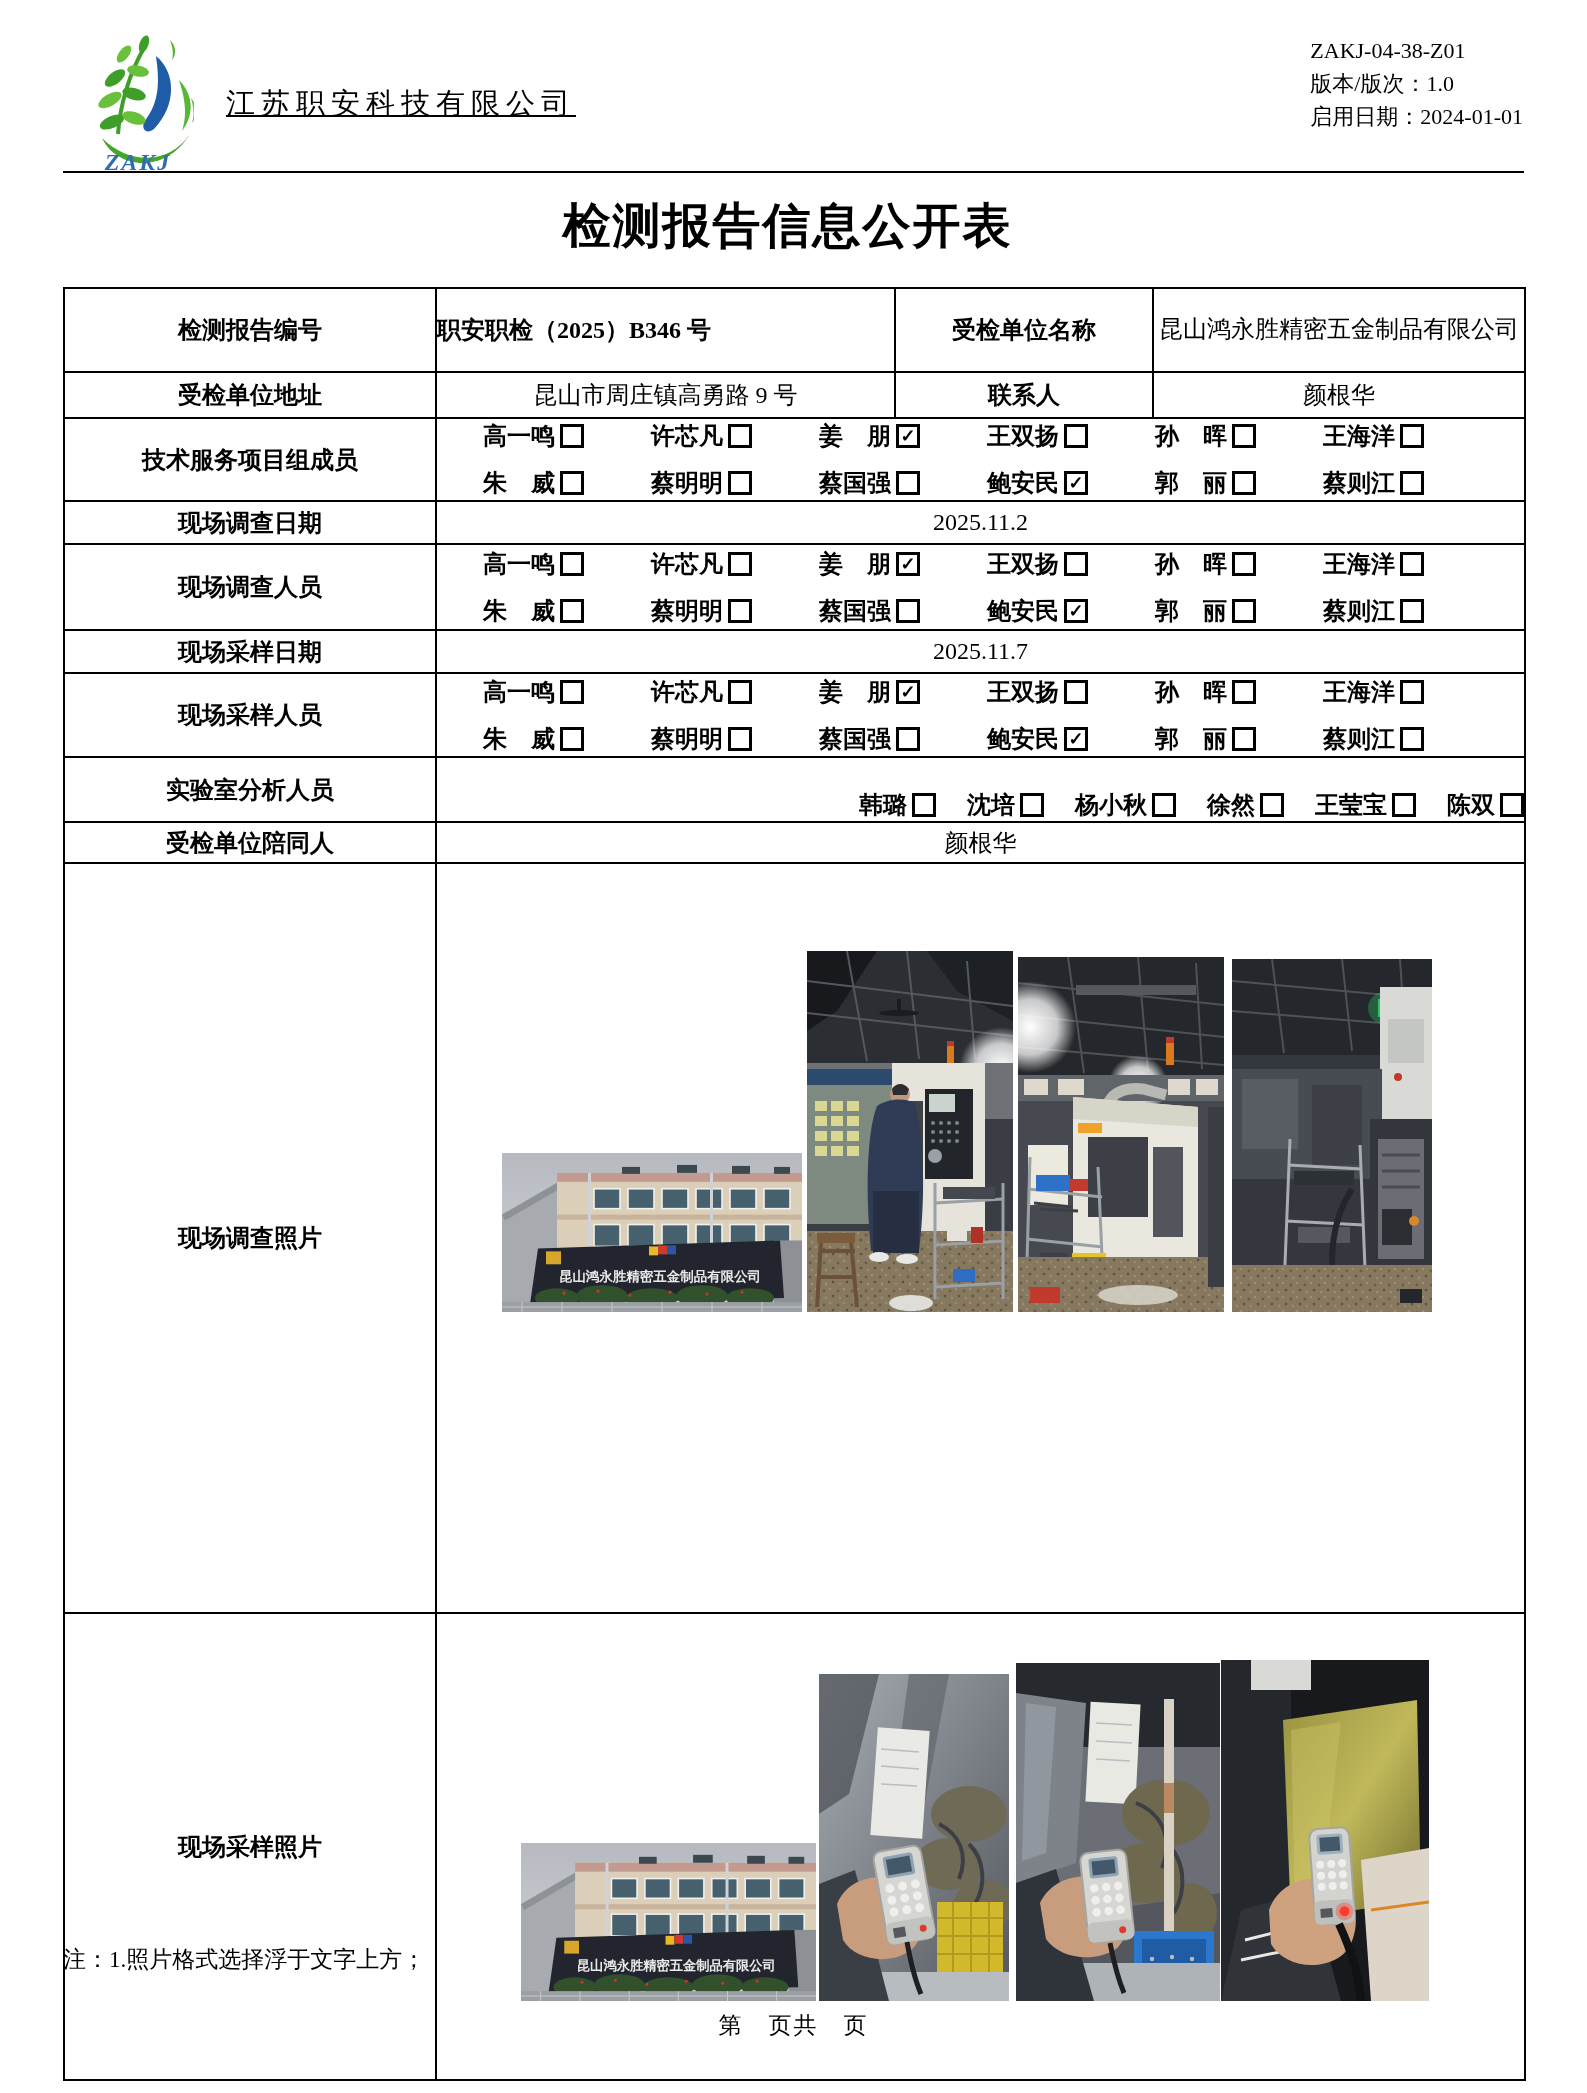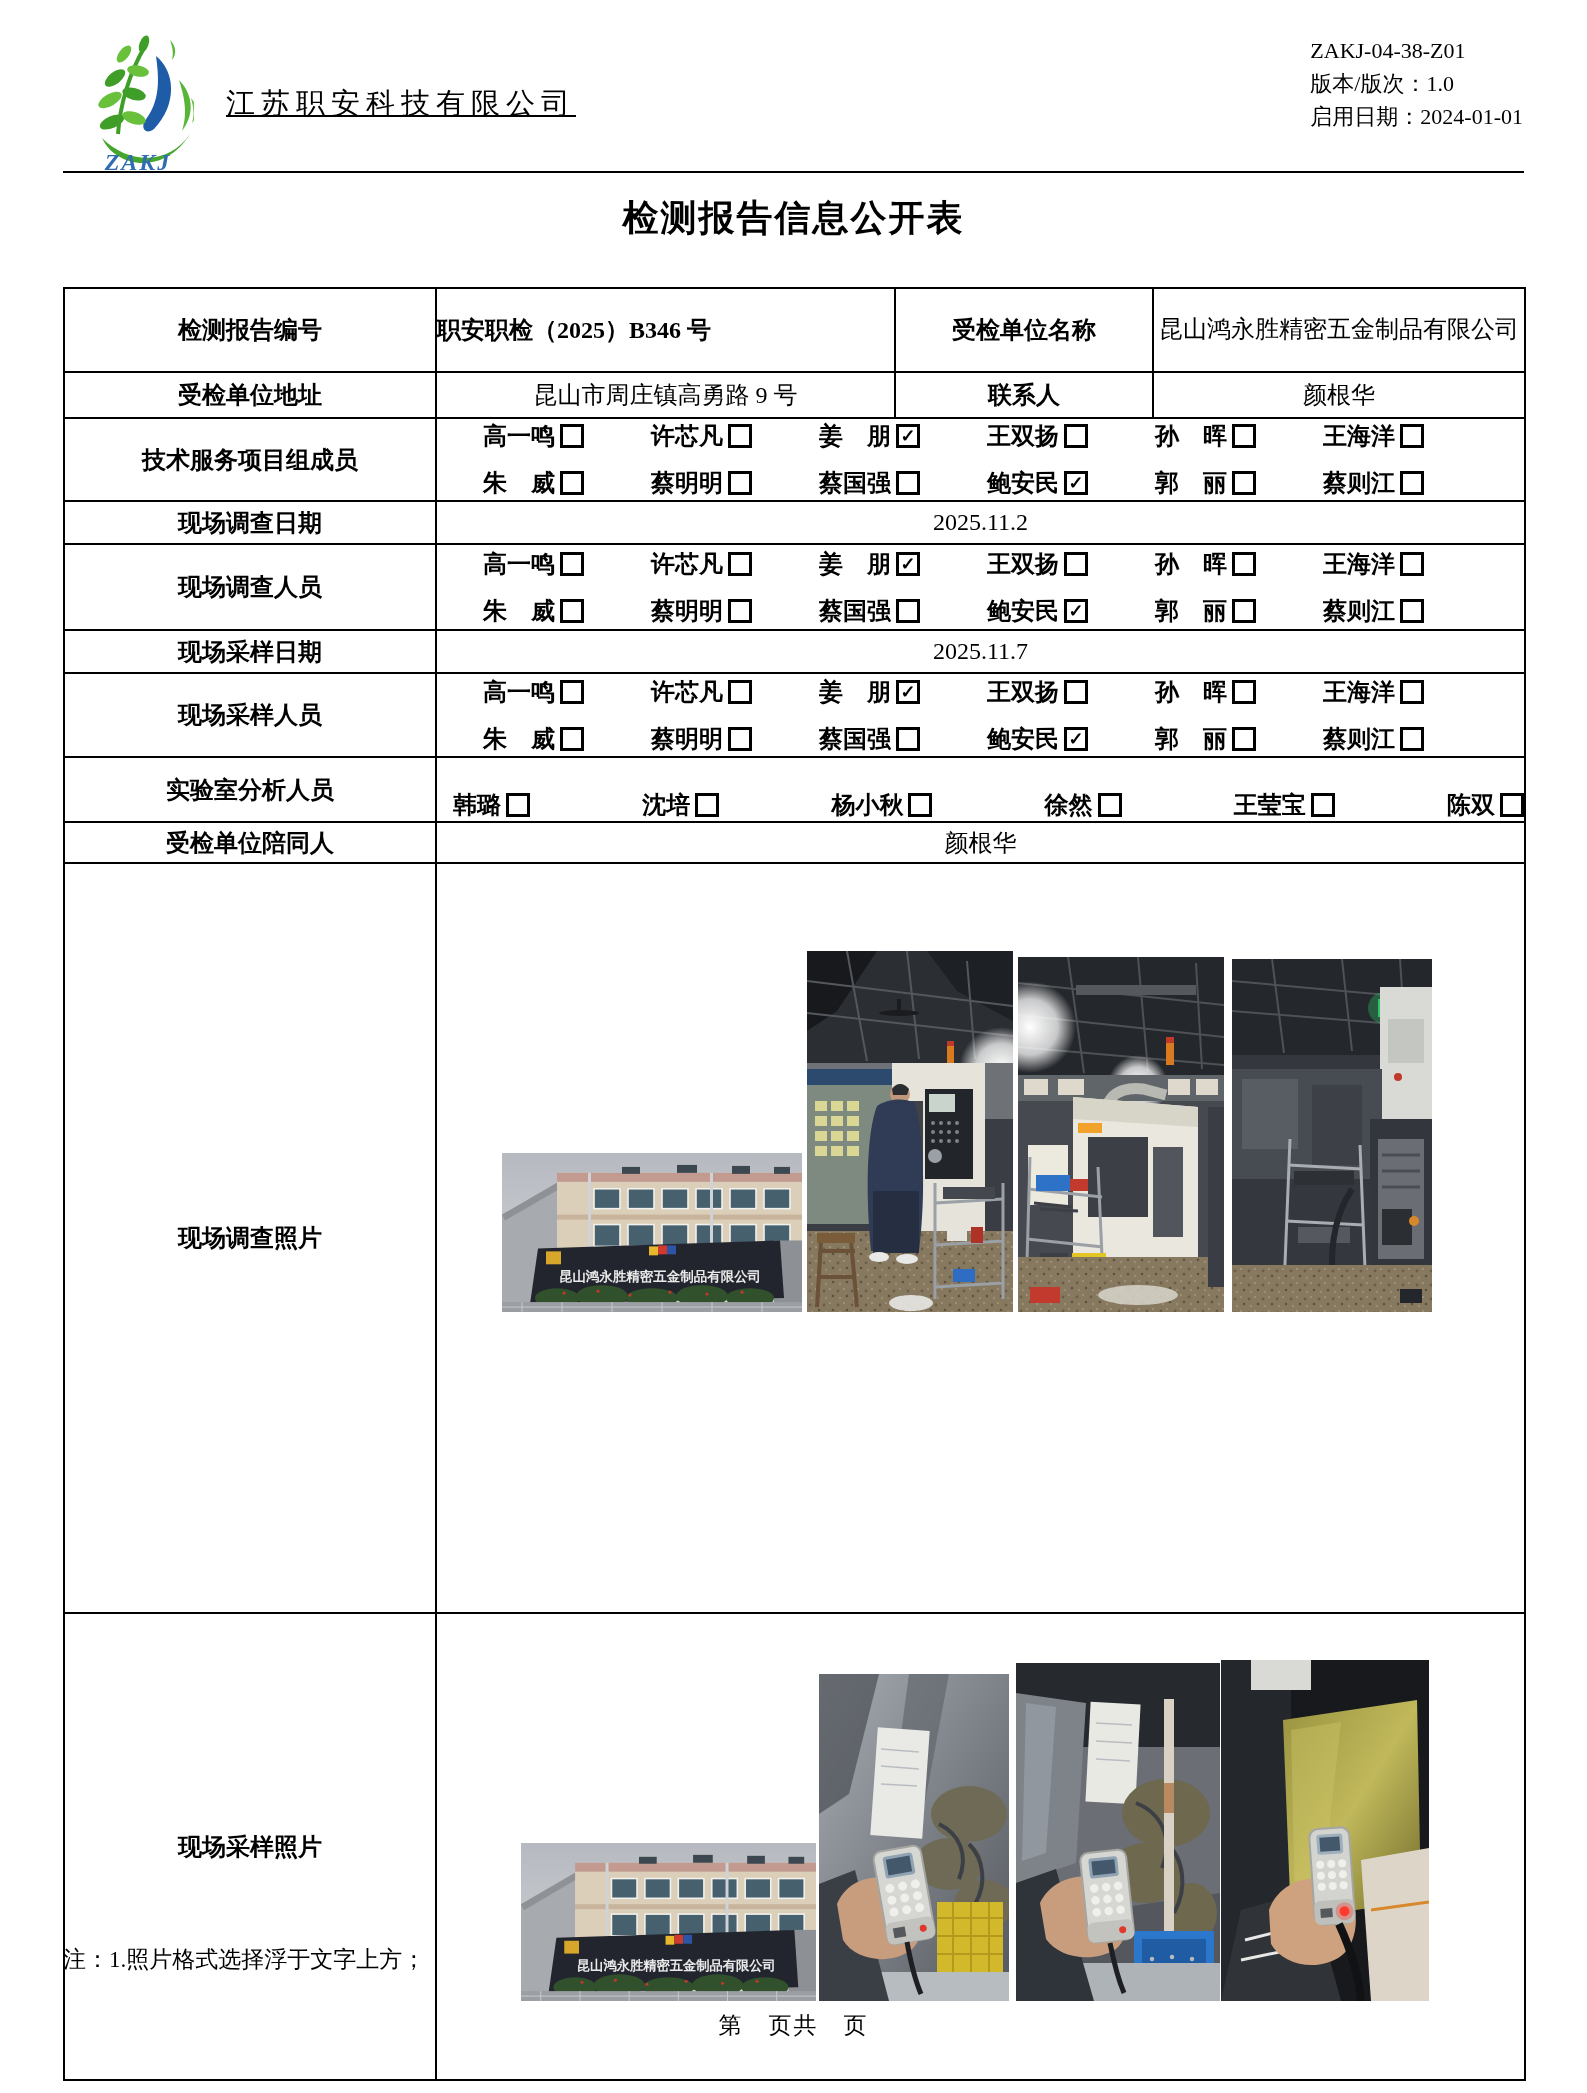--- a/index.html
+++ b/index.html
@@ -5,32 +5,32 @@
   html,body{margin:0;padding:0;background:#888;}
   .page{
     position:relative;width:1587px;height:2093px;margin:0 auto;background:#ffffff;
     font-family:"Liberation Serif","DejaVu Serif",serif;color:#000;overflow:hidden;
   }
   
   .logo{position:absolute;left:82px;top:26px;width:112px;height:148px;}
   .company-name{position:absolute;left:226px;top:84px;font-size:29px;letter-spacing:6px;text-decoration:underline;}
   .header-right{position:absolute;right:64px;top:34px;text-align:left;font-size:22px;line-height:33px;}
   .header-rule{position:absolute;left:63px;top:171px;width:1461px;height:0;border-top:2px solid #000;}
-  .doc-title{position:absolute;left:63px;top:194px;width:1461px;text-align:center;
-             font-size:36px;font-weight:bold;letter-spacing:2px;}
+  .doc-title{position:absolute;left:57px;top:194px;width:1461px;text-align:center;
+             font-size:48px;font-weight:bold;letter-spacing:2px;}
   
   table.main{position:absolute;left:63px;top:287px;width:1461px;border-collapse:collapse;table-layout:fixed;}
   table.main td{border:2px solid #000;padding:0;vertical-align:middle;font-size:24px;overflow:hidden;}
   td.lbl{text-align:center;font-weight:bold;font-size:25px;}
   td.val-c{text-align:center;}
   td.val-l{text-align:left;padding-left:14px;font-weight:bold;}
   td.wrapcell{text-align:center;padding:0 46px;line-height:1.55;}
   .staff-lines{display:flex;flex-direction:column;justify-content:center;gap:15px;margin-left:30px;}
   .staff-line{display:flex;justify-content:space-between;align-items:center;padding:0 100px 0 16px;}
-  .staff-line.lab{justify-content:space-between;gap:31px;padding:0 0 0 16px;margin-top:31px;}
+  .staff-line.lab{justify-content:flex-end;gap:31px;padding:0 0 0 16px;margin-top:31px;}
   .staff-item{white-space:nowrap;font-weight:bold;font-size:24px;display:inline-flex;align-items:center;}
   .cb{display:inline-flex;width:18px;height:18px;border:3px solid #000;margin-left:5px;
       align-items:center;justify-content:center;font-size:18px;font-weight:bold;line-height:1;}
   .photo-cell{position:relative;}
   .photo{position:absolute;display:block;}
   
   .note{position:absolute;left:63px;top:1944px;font-size:23px;}
   .page-footer{position:absolute;left:63px;top:2010px;width:1461px;text-align:center;font-size:23px;letter-spacing:2px;}
   .zakj-text{font-style:italic;font-weight:bold;}
 </style>

